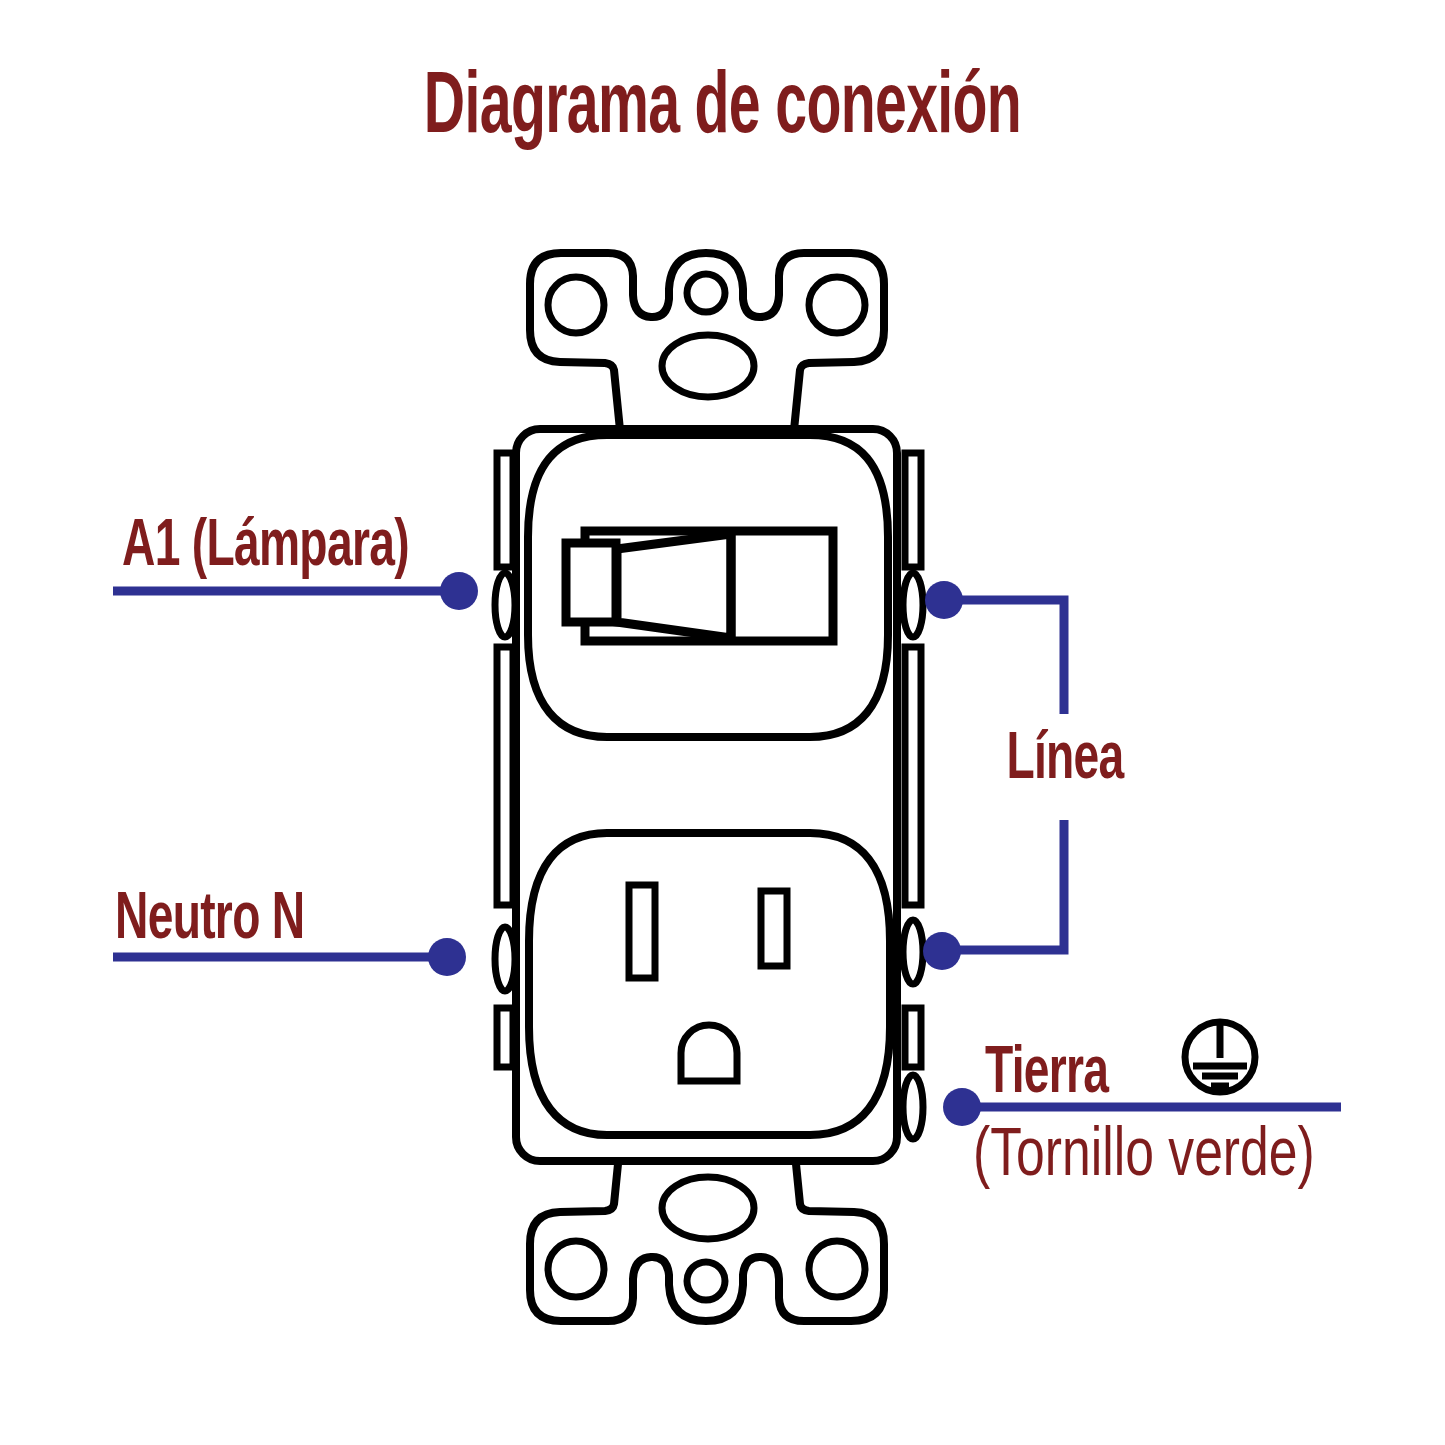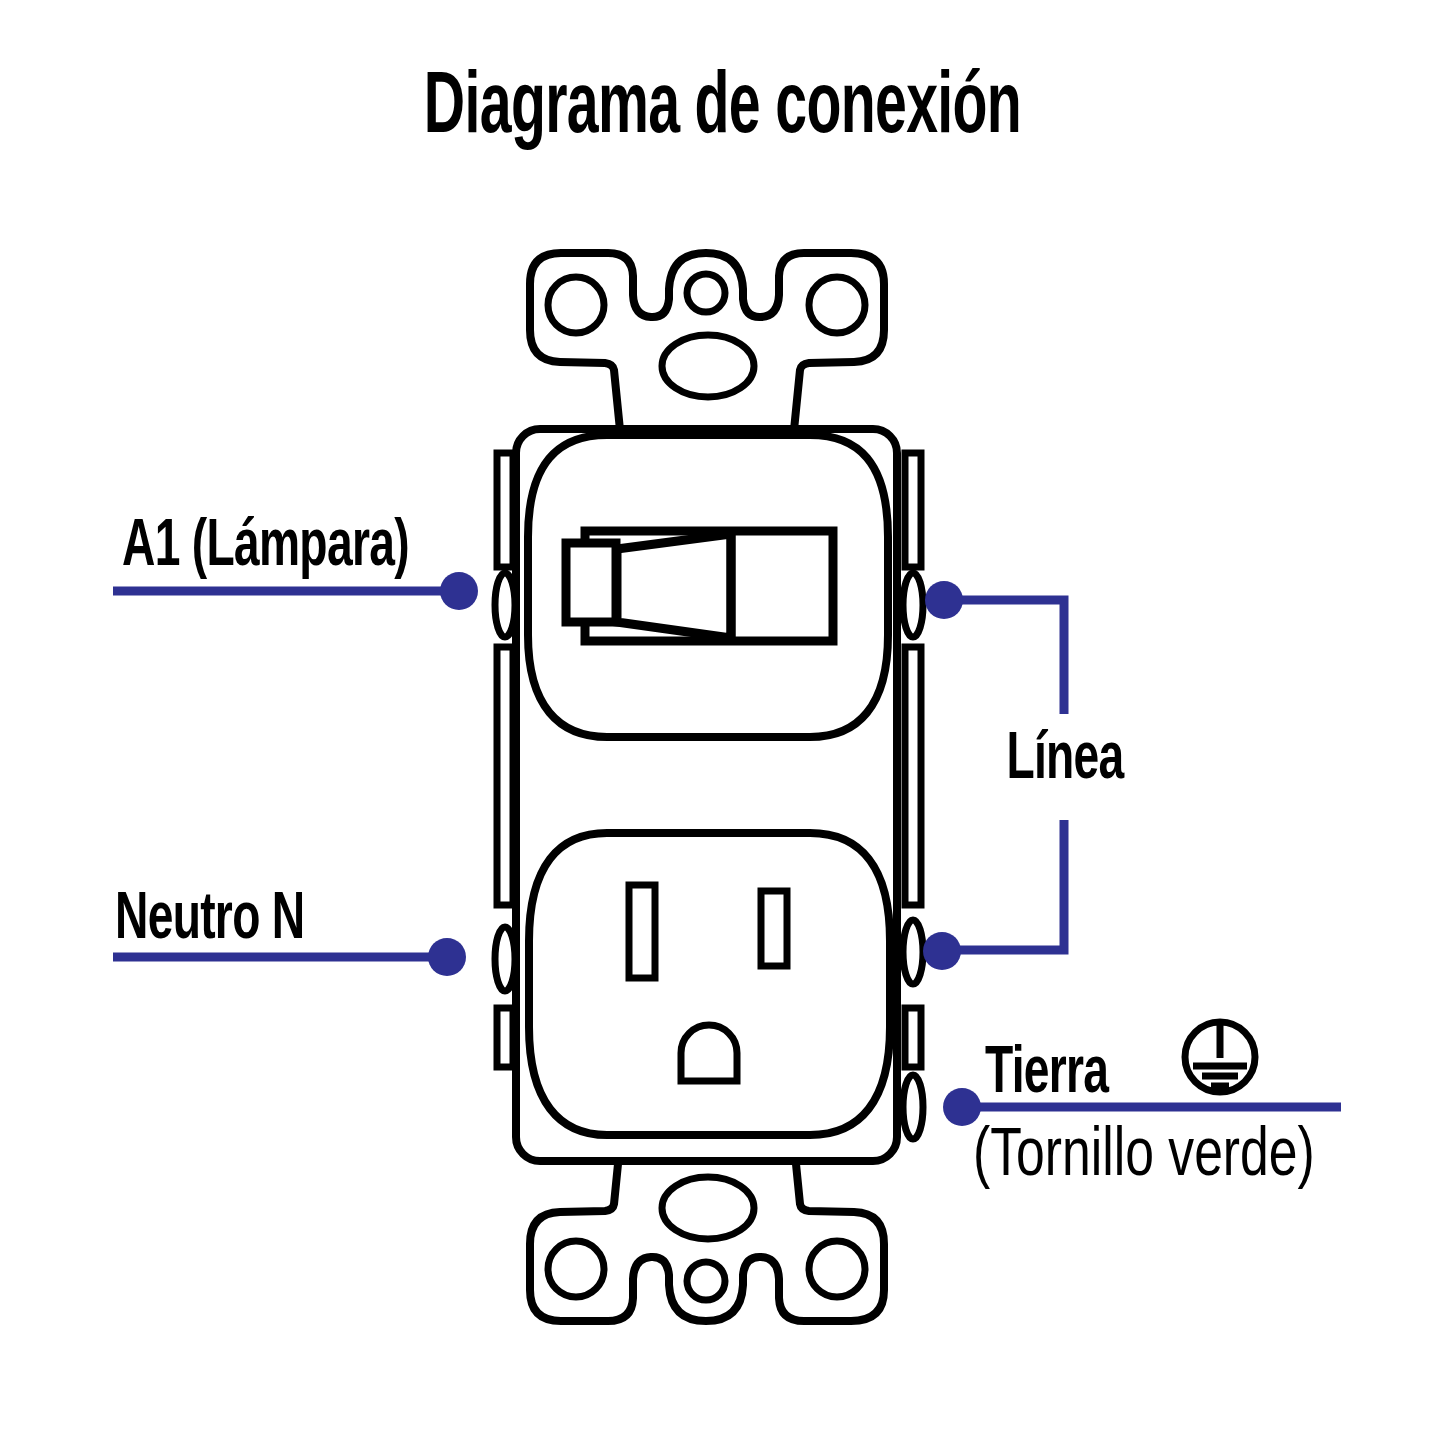--- a/index.html
+++ b/index.html
@@ -1,18 +1,18 @@
 <!DOCTYPE html>
 <html style="--wire: #2e3192;"><head>
 <meta charset="utf-8">
 <style>
   html,body{margin:0;padding:0;background:#fff;}
   #stage{
     position:relative;width:1445px;height:1445px;background:#fff;overflow:hidden;
-    font-family:"Liberation Sans",sans-serif;color:#000000;
+    font-family:"Liberation Sans",sans-serif;color:#7f1d1d;
   }
   #art{position:absolute;left:0;top:0;}
   .lbl{
     position:absolute;font-weight:bold;font-size:66px;line-height:1;
     white-space:nowrap;transform:scaleX(.70);transform-origin:0 0;
     letter-spacing:-1px;
   }
   .title{
     position:absolute;left:0;top:58px;width:1445px;text-align:center;
     font-weight:bold;font-size:88px;line-height:1;white-space:nowrap;

